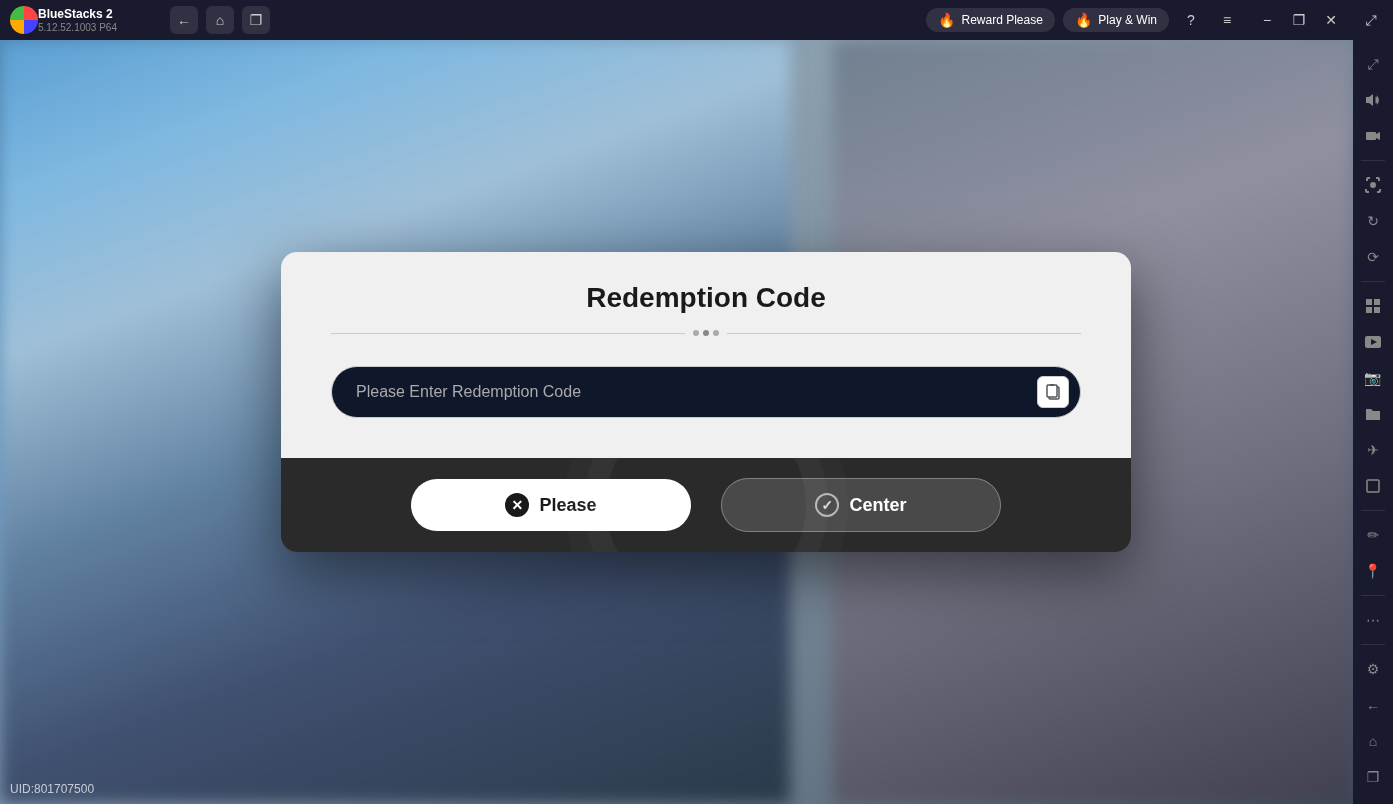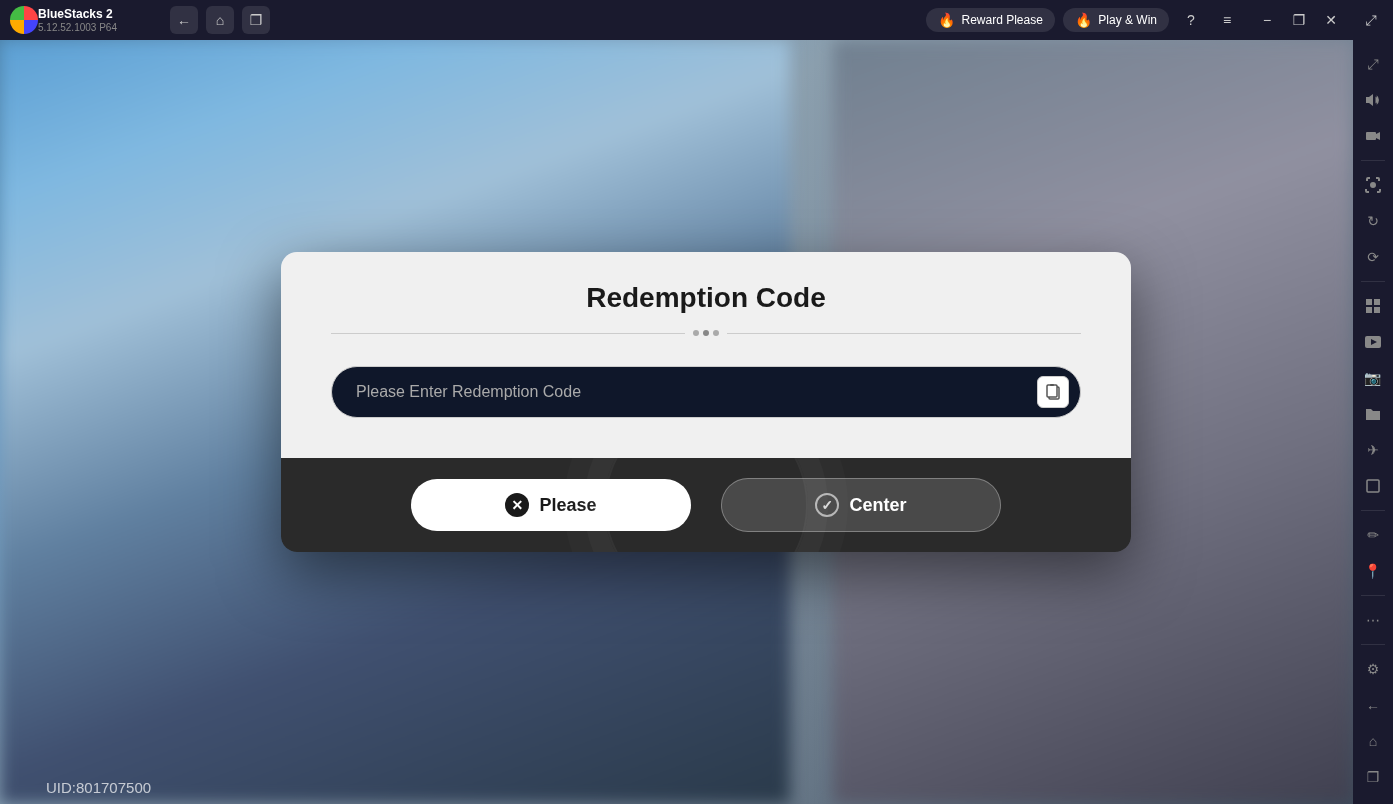--- a/index.html
+++ b/index.html
@@ -189,23 +189,22 @@
       background: rgba(255,255,255,0.1);
       margin: 4px 0;
     }
 
     
     .uid-display {
       position: absolute;
       bottom: 8px;
       left: 10px;
       color: rgba(255,255,255,0.7);
-      font-size: 15px;
+      font-size: 12px;
       z-index: 50;
-      margin-left: 36px;
     }
 
     
     .dialog-overlay {
       position: absolute;
       inset: 0;
       z-index: 200;
       display: flex;
       align-items: center;
       justify-content: center;

